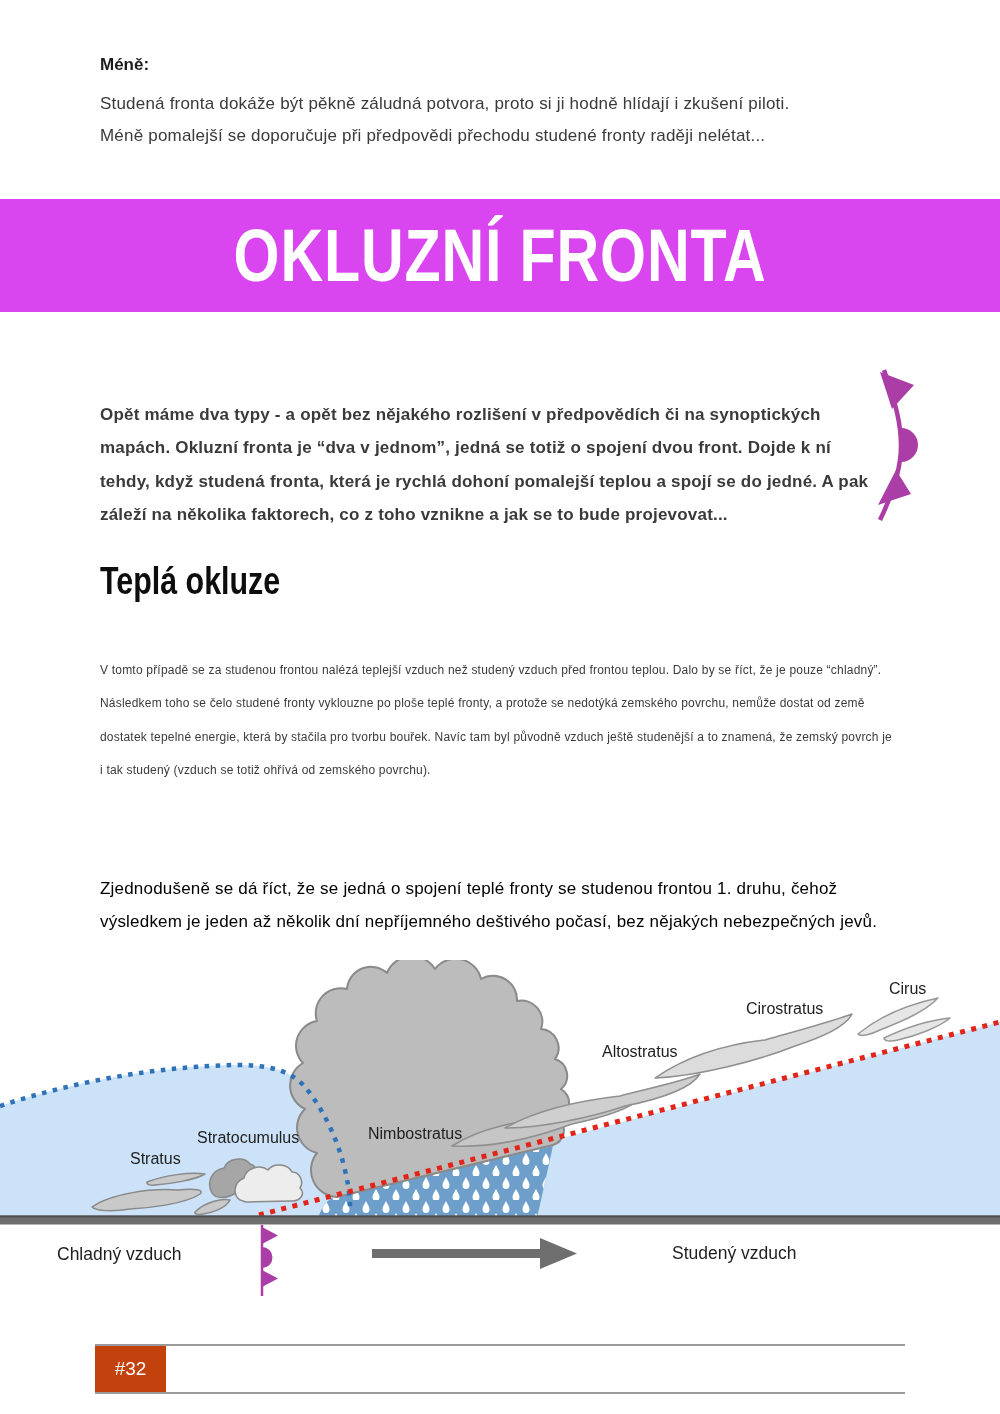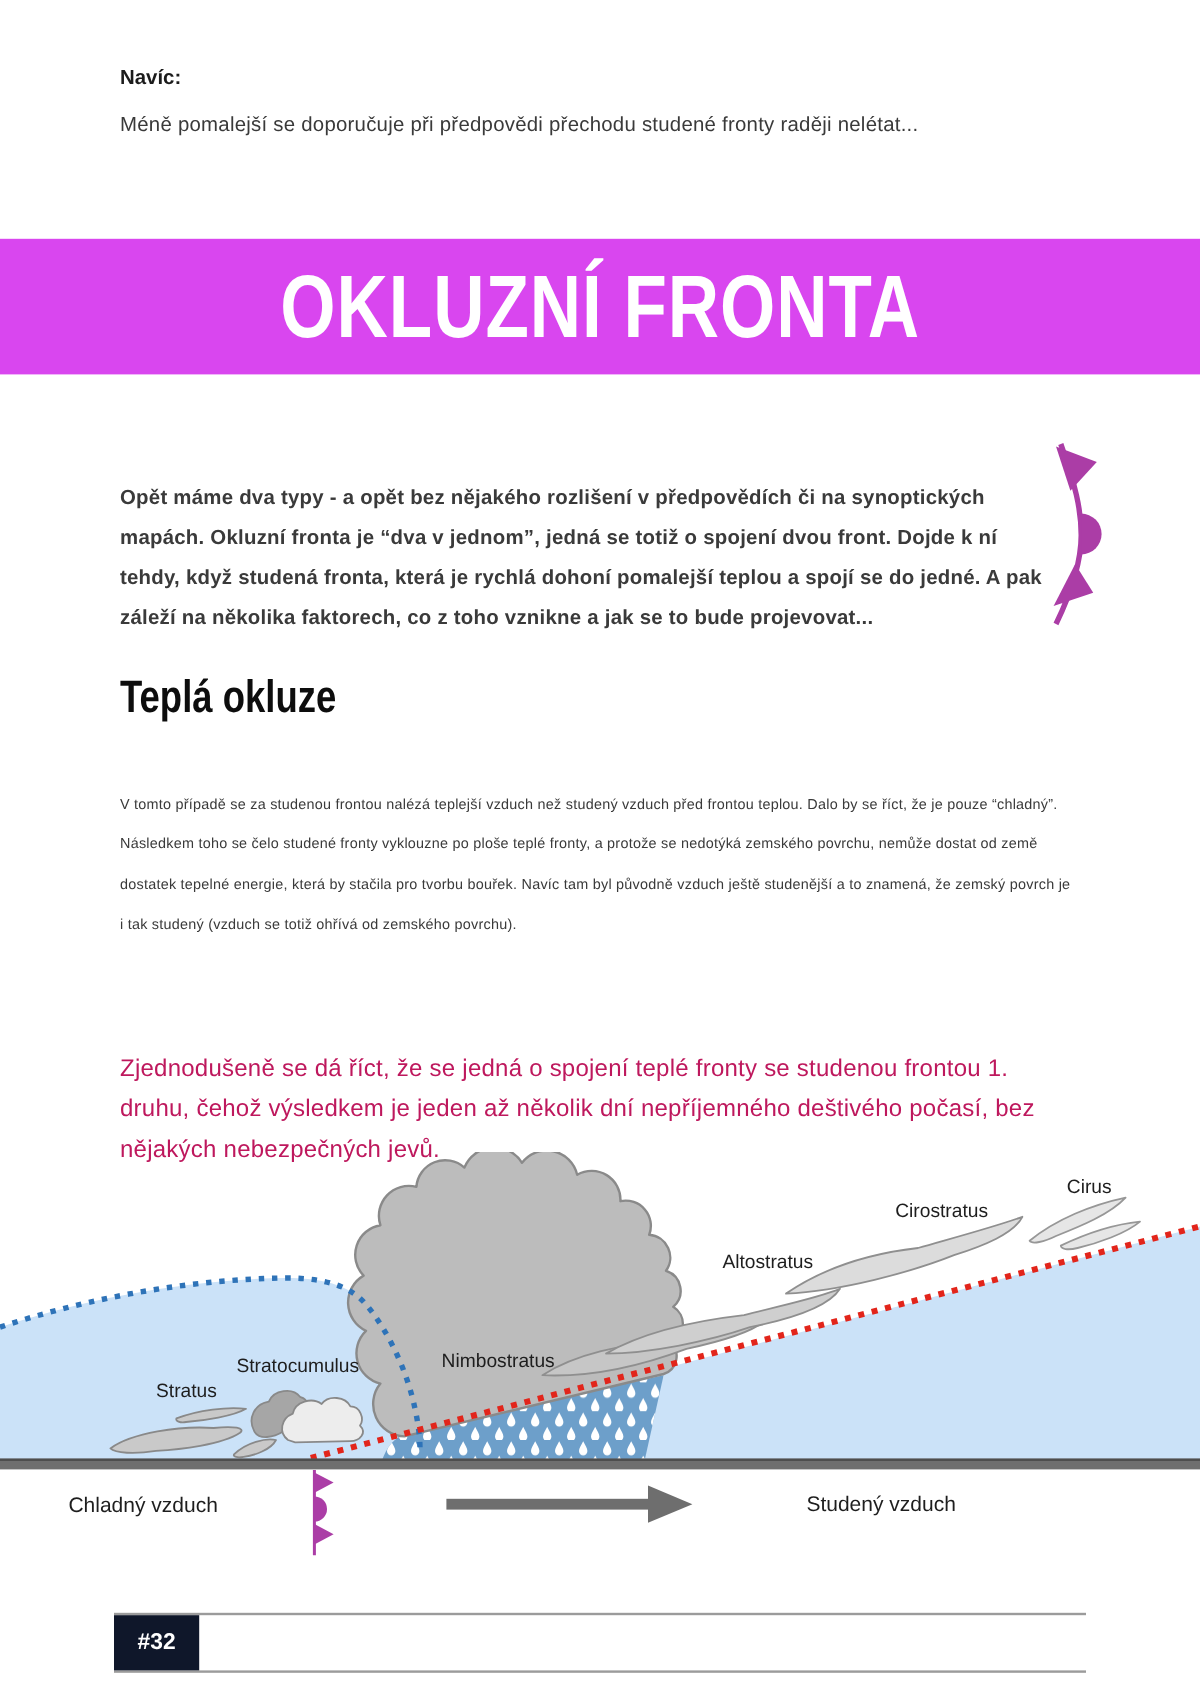--- a/index.html
+++ b/index.html
@@ -16,40 +16,41 @@
           display:flex;align-items:center;justify-content:center;}
   .banner-title{display:inline-block;transform:scaleX(.8);transform-origin:center;
           font-size:74px;font-weight:bold;color:#ffffff;letter-spacing:1px;white-space:nowrap;}
   
   .intro{left:100px;top:381px;width:775px;font-size:17px;line-height:33.3px;color:#3a3a3a;letter-spacing:.2px;font-weight:bold;}
   .front-symbol-intro{left:870px;top:364px;}
   
   .section-heading{left:100px;top:560px;font-size:38px;font-weight:bold;color:#0d0d0d;
           transform:scaleX(.8);transform-origin:left center;white-space:nowrap;}
   .para1{left:100px;top:642px;width:792px;font-size:12px;line-height:33.3px;color:#3a3a3a;letter-spacing:.2px;}
-  .para2{left:100px;top:855px;width:792px;font-size:20px;line-height:33.3px;color:#be185d;letter-spacing:.2px;}
+  .para2{left:100px;top:855px;width:792px;font-size:17px;line-height:33.3px;color:#000000;letter-spacing:.2px;}
   
   .diagram{left:0;top:960px;width:1000px;height:352px;}
   .diagram svg text{font-family:"Liberation Sans",sans-serif;fill:#1e1e1e;}
   .cloud-label{font-size:16px;}
   .air-label{font-size:17.5px;}
   
   .footer{left:95px;top:1344px;width:810px;height:46px;
           border-top:2px solid #9b9b9b;border-bottom:2px solid #9b9b9b;
           display:flex;align-items:stretch;}
-  .issue-box{width:71px;background:#0f172a;color:#ffffff;font-weight:bold;font-size:19px;
+  .issue-box{width:71px;background:#c2410c;color:#ffffff;font-weight:normal;font-size:19px;
           display:flex;align-items:center;justify-content:center;}
   .footer-title{display:flex;align-items:center;margin-left:30px;font-size:15px;font-weight:bold;
           color:#3f3f3f;letter-spacing:7px;word-spacing:14px;white-space:nowrap;}
 </style>
 </head>
 <body>
 
-<div class="abs conclusion-heading">Navíc:</div>
+<div class="abs conclusion-heading">Méně:</div>
 <div class="abs conclusion-lines">
+  <div>Studená fronta dokáže být pěkně záludná potvora, proto si ji hodně hlídají i zkušení piloti.</div>
   <div>Méně pomalejší se doporučuje při předpovědi přechodu studené fronty raději nelétat...</div>
 </div>
 
 <div class="abs banner">
   <span class="banner-title">OKLUZNÍ FRONTA</span>
 </div>
 
 <p class="abs intro">Opět máme dva typy - a opět bez nějakého rozlišení v předpovědích či na synoptických mapách. Okluzní fronta je “dva v jednom”, jedná se totiž o spojení dvou front. Dojde k ní tehdy, když studená fronta, která je rychlá dohoní pomalejší teplou a spojí se do jedné. A pak záleží na několika faktorech, co z toho vznikne a jak se to bude projevovat...</p>
 
 <div class="abs front-symbol-intro">

